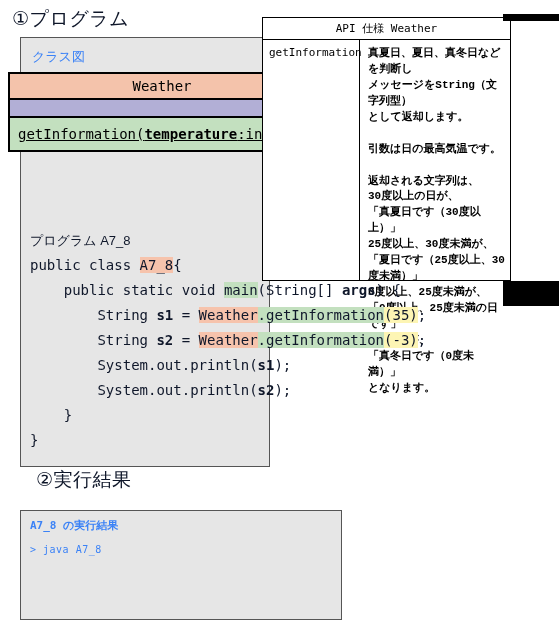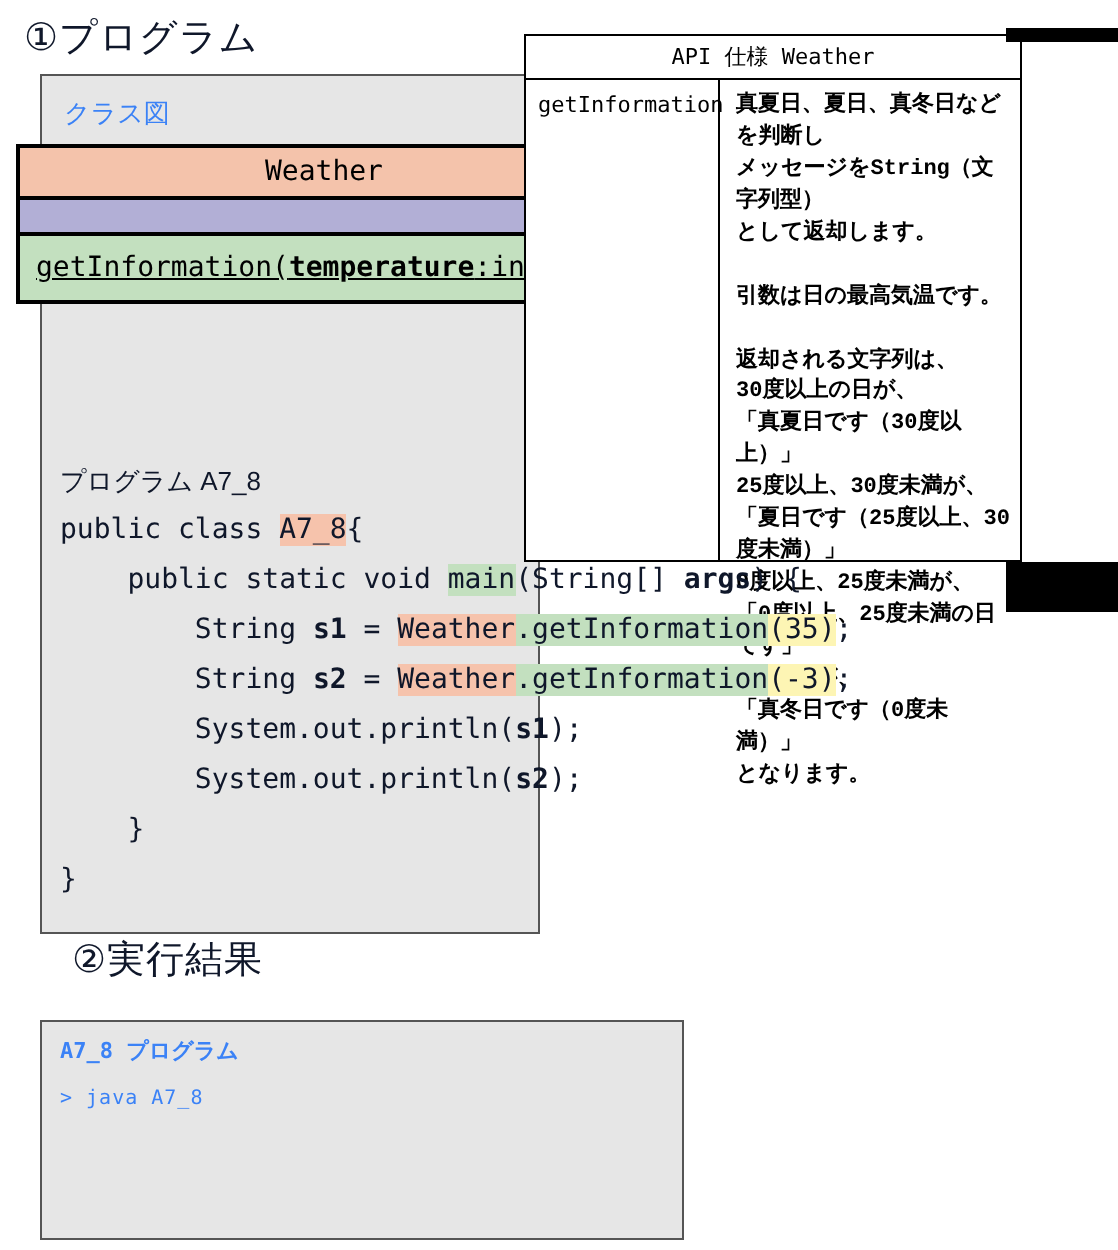--- a/index.html
+++ b/index.html
@@ -239,14 +239,14 @@
 </div>
 
 <div id="redaction-top" class="redaction"></div>
 <div id="redaction-bottom" class="redaction"></div>
 
 <div id="code-block"><span class="ln prog-label">プログラム A7_8</span><span class="ln"><span>public class </span><span class="hl-orange">A7_8</span><span>{</span></span><span class="ln"><span>    public static void </span><span class="hl-green">main</span><span>(String[] </span><span class="bold">args</span><span>) {</span></span><span class="ln"><span>        String </span><span class="bold">s1</span><span> = </span><span class="hl-orange">Weather</span><span class="hl-green">.</span><span class="hl-green">getInformation</span><span class="hl-yellow">(35)</span><span>;</span></span><span class="ln"><span>        String </span><span class="bold">s2</span><span> = </span><span class="hl-orange">Weather</span><span class="hl-green">.</span><span class="hl-green">getInformation</span><span class="hl-yellow">(-3)</span><span>;</span></span><span class="ln"><span>        System.out.println(</span><span class="bold">s1</span><span>);</span></span><span class="ln"><span>        System.out.println(</span><span class="bold">s2</span><span>);</span></span><span class="ln">    }</span><span class="ln">}</span></div>
 
 <div id="heading-result" class="section-heading">②実行結果</div>
 
 <div id="result-panel" class="panel"></div>
-<div id="result-label" class="panel-label">A7_8 プログラム</div>
+<div id="result-label" class="panel-label">A7_8 の実行結果</div>
 <div id="result-command" class="panel-label">&gt; java A7_8</div>
 
 </body></html>

